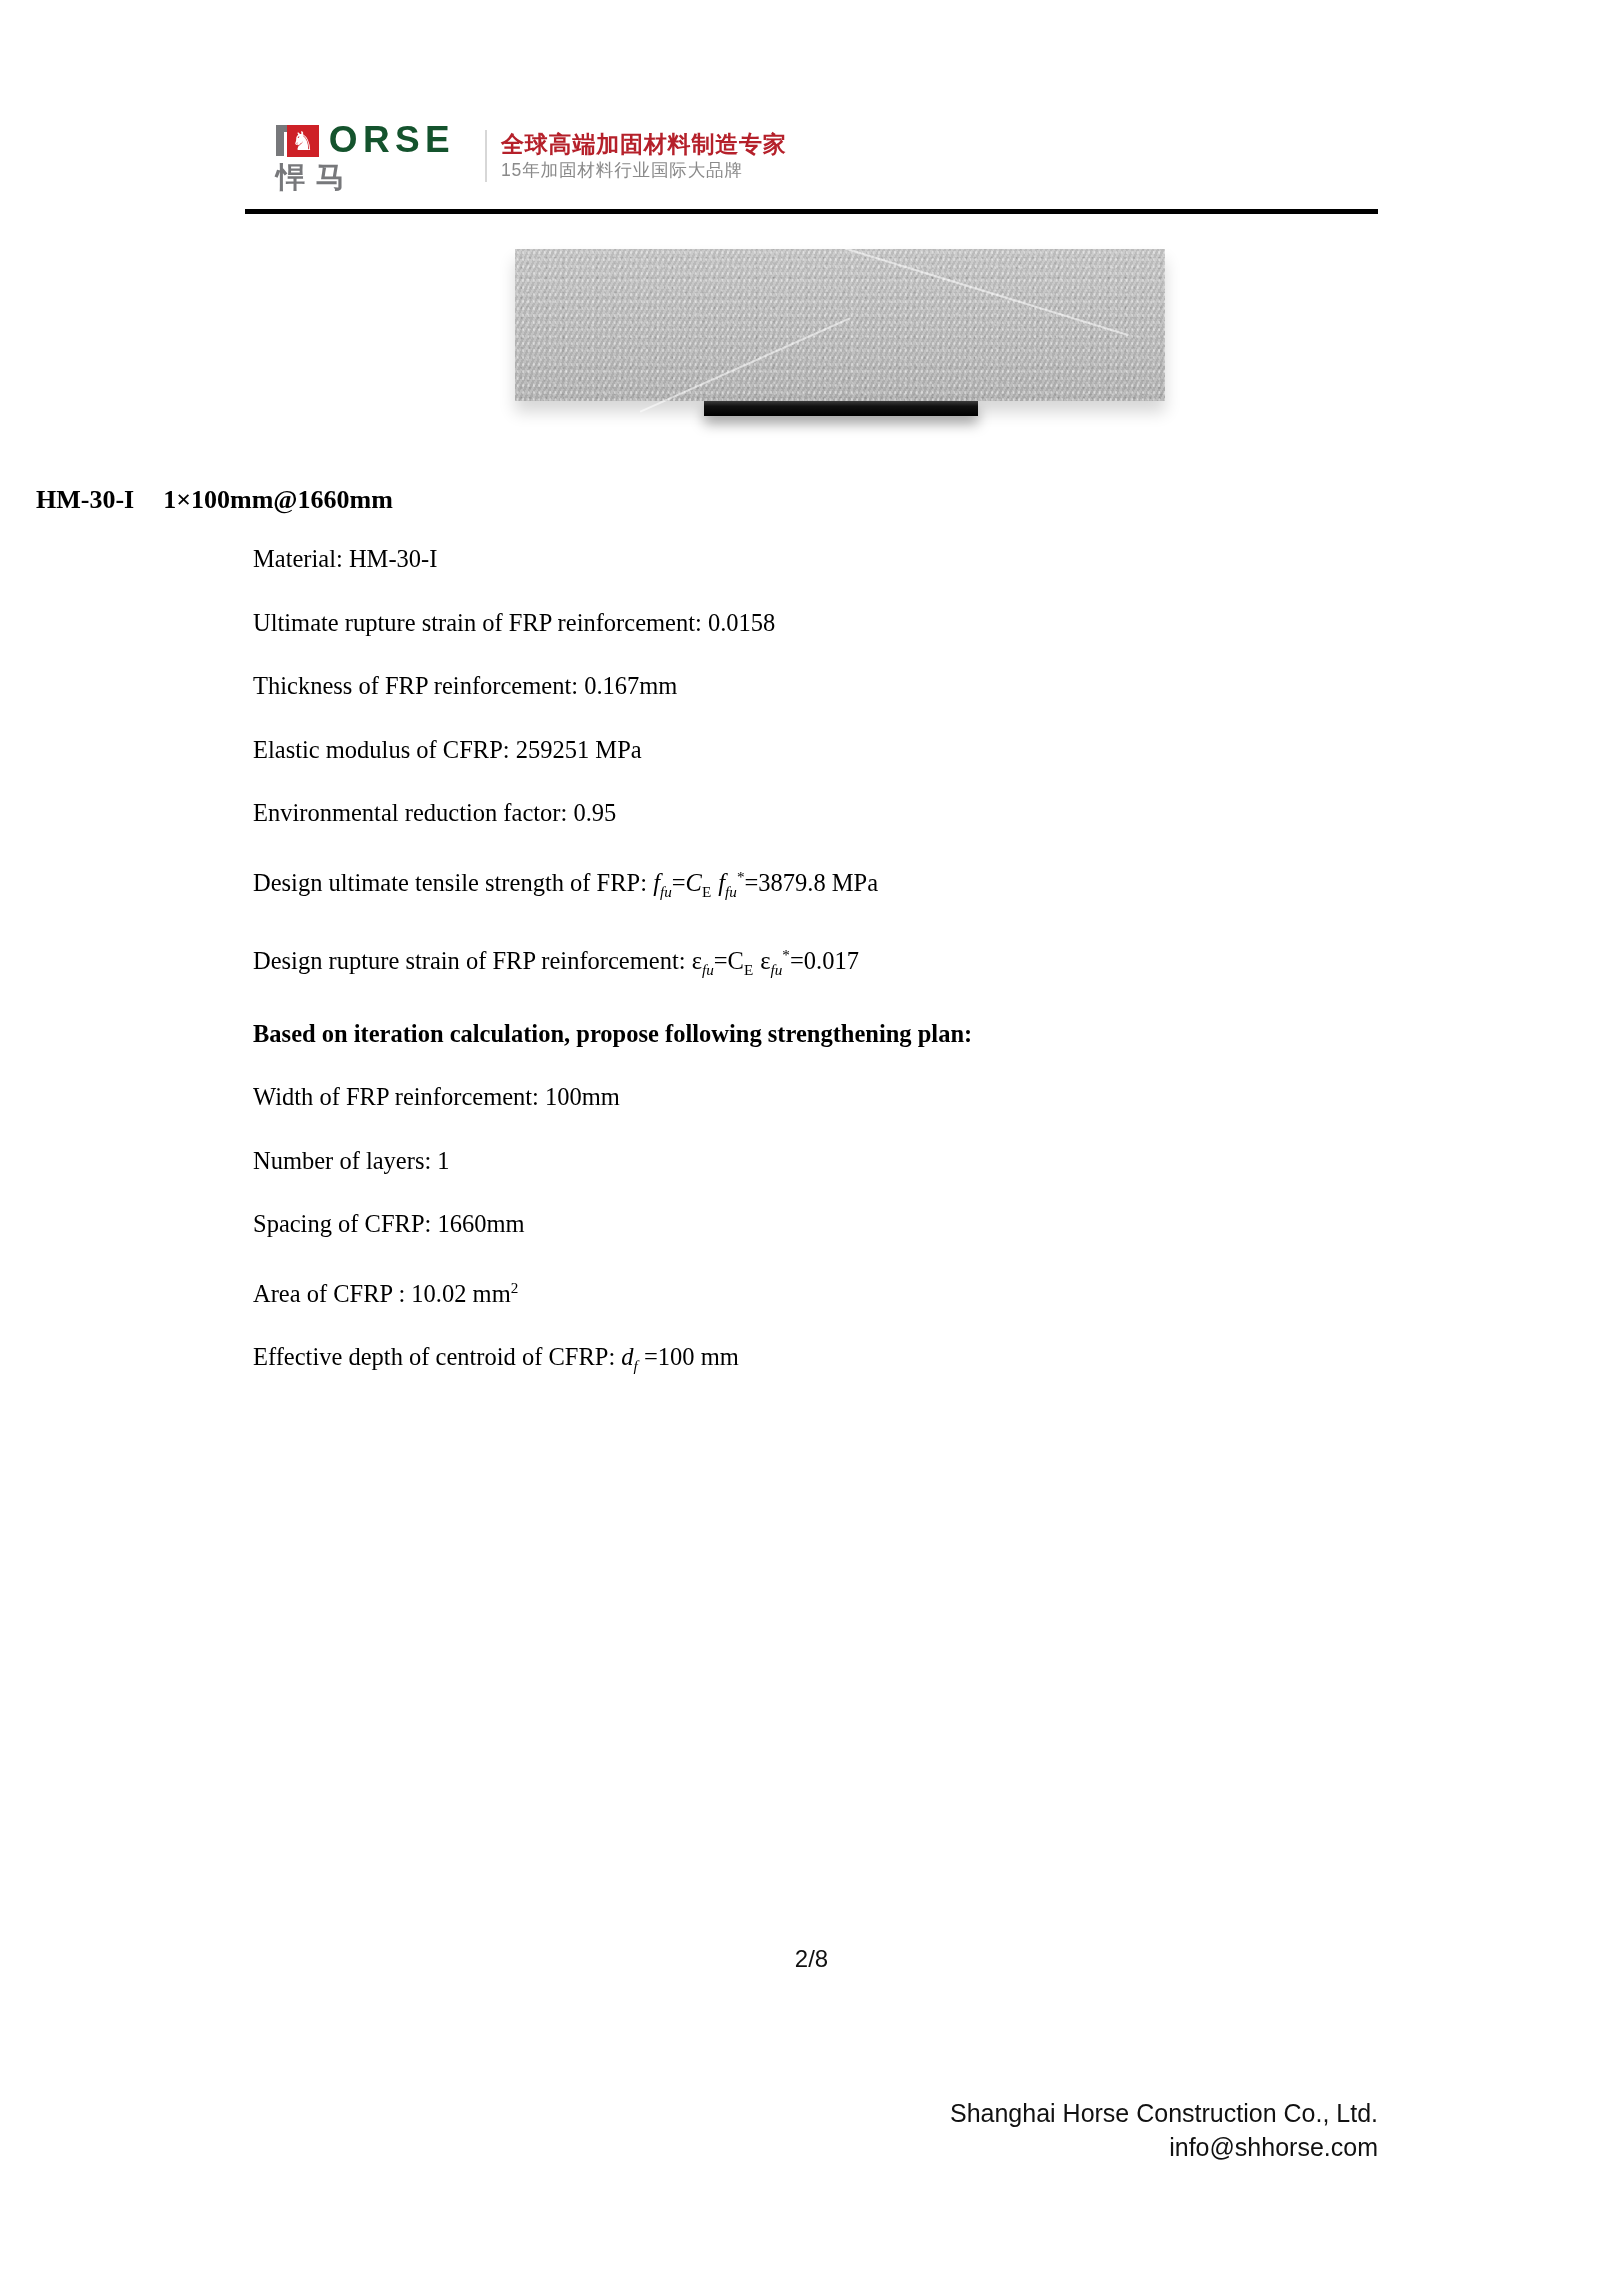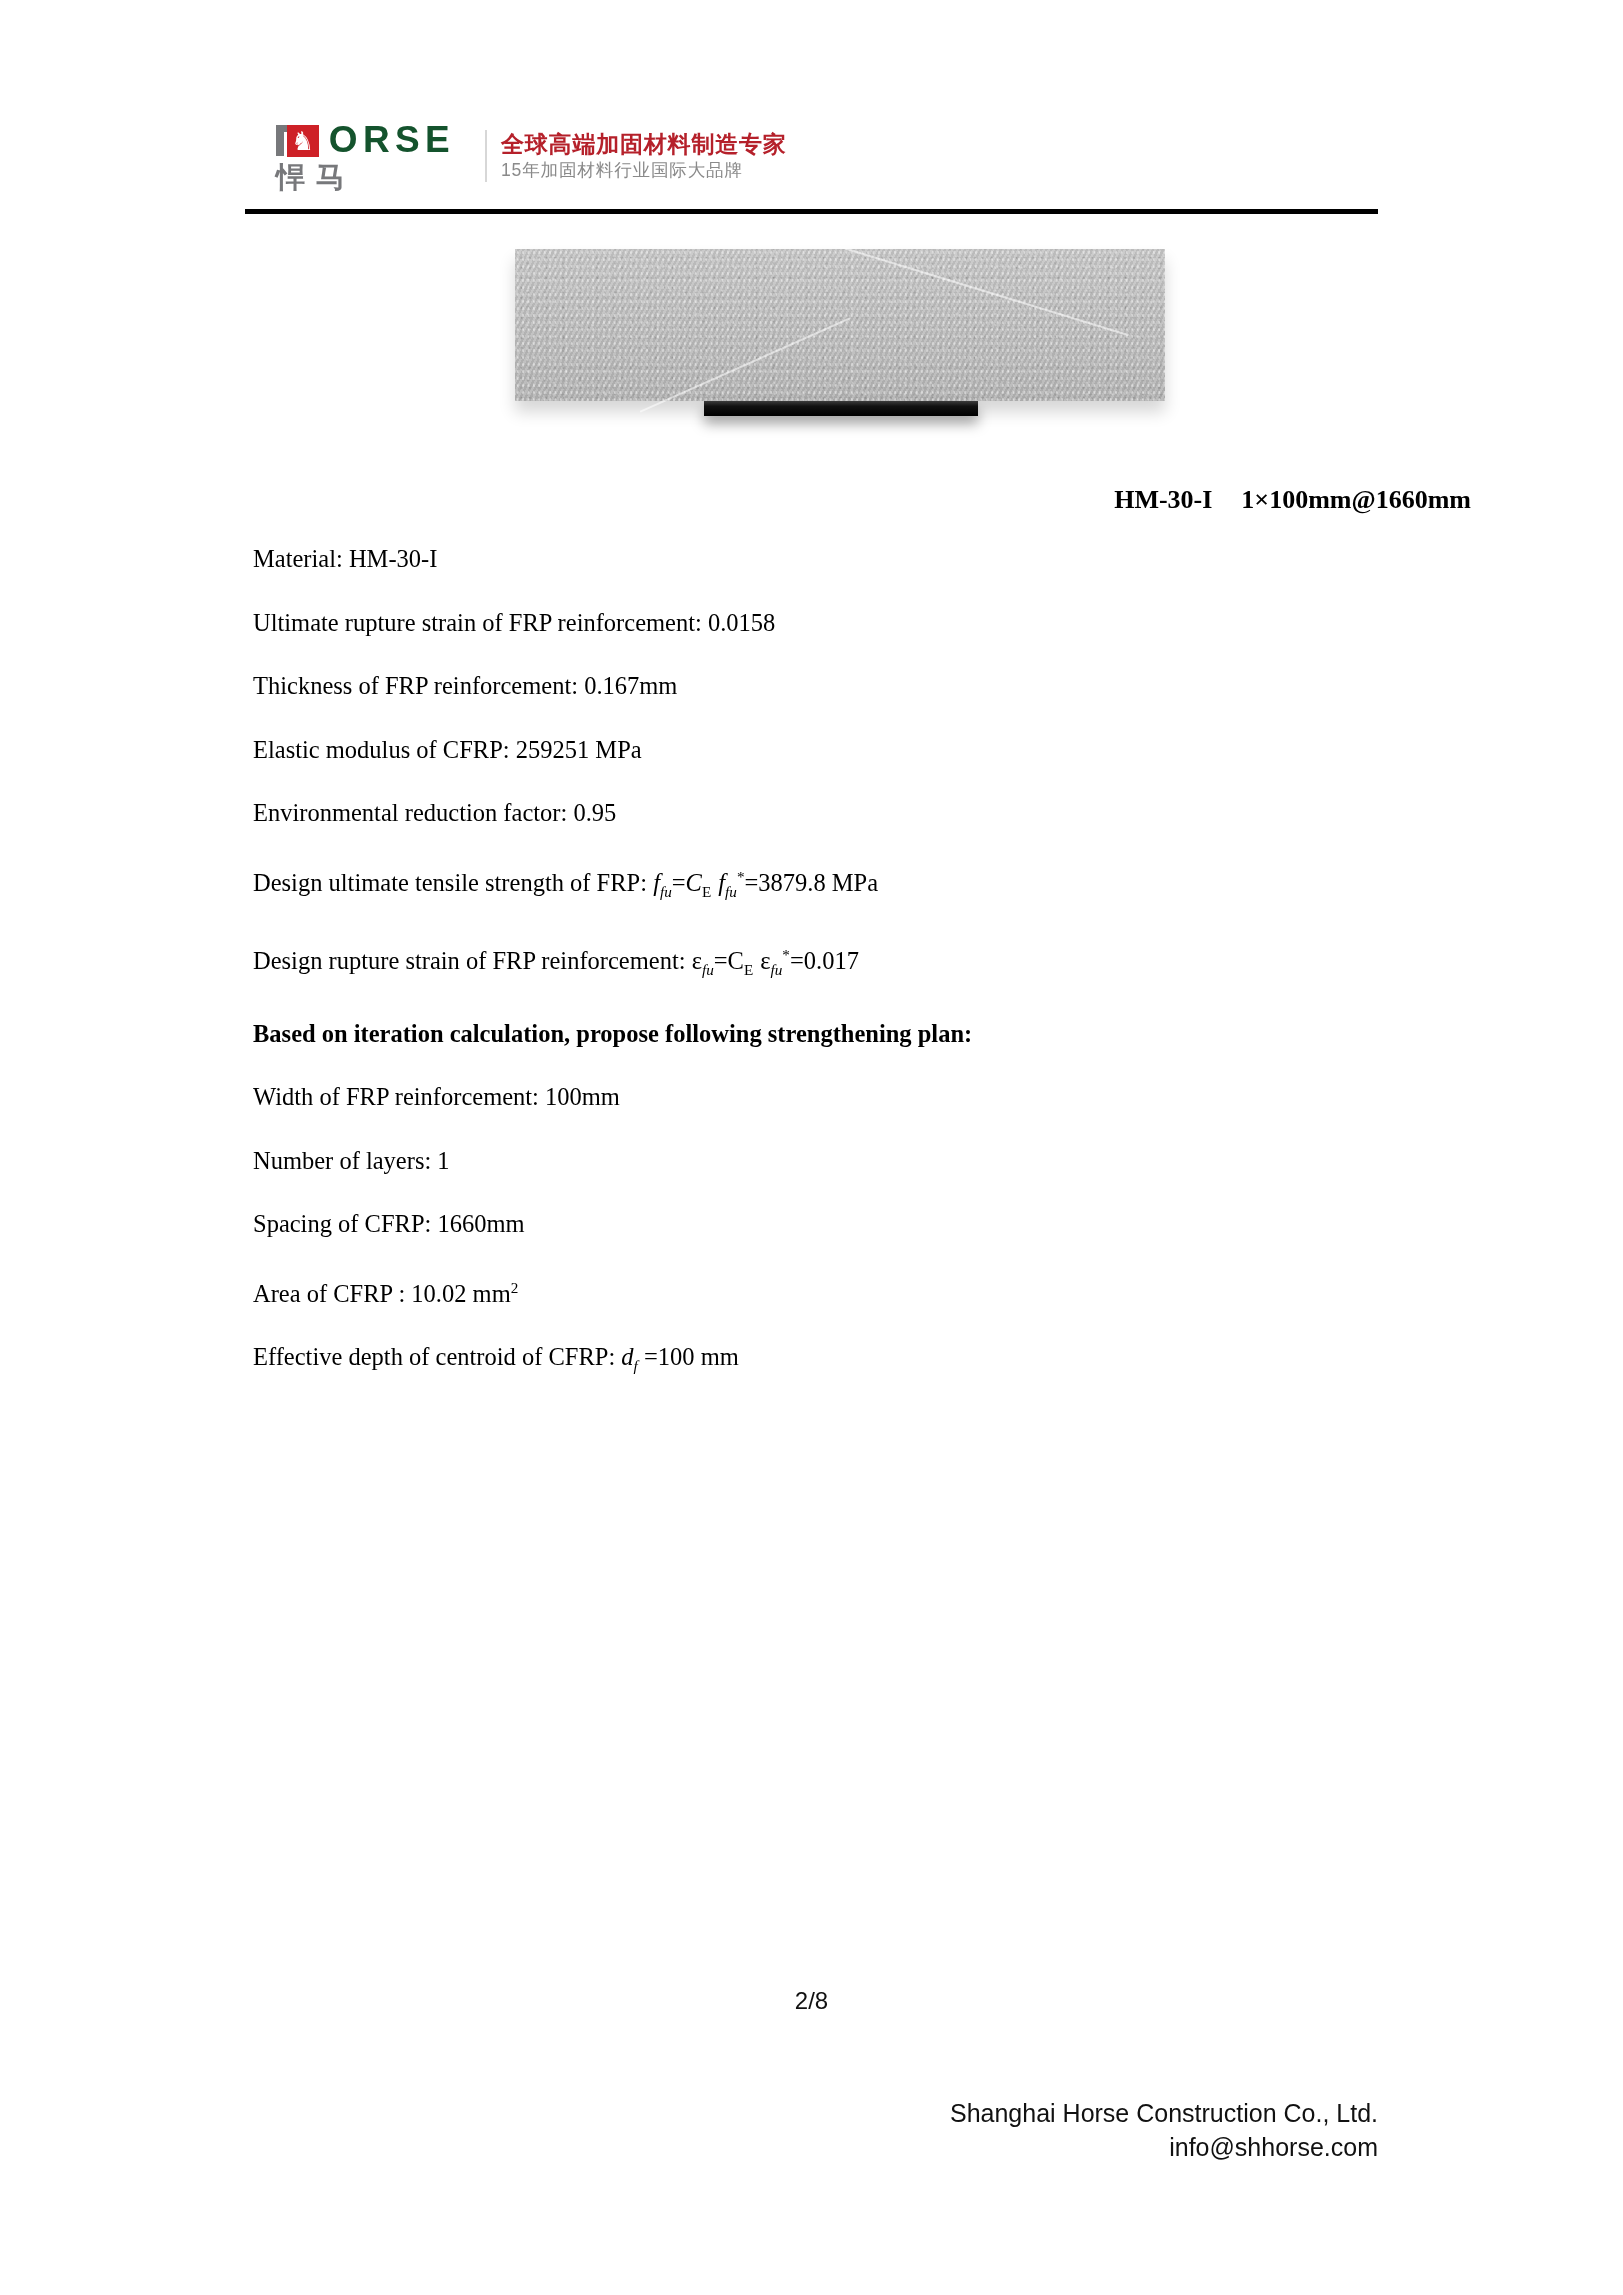--- a/index.html
+++ b/index.html
@@ -74,36 +74,36 @@
   .scratch1 { width:330px; left:291px; top:37px; transform:rotate(17deg); }
   .scratch2 { width:230px; left:115px; top:115px; transform:rotate(-24deg); }
   .frp-strip {
     position:absolute; left:704px; top:401px; width:274px; height:15.3px;
     background:linear-gradient(180deg,#3c3c3c 0%,#111 35%,#000 100%);
     box-shadow:0 7.7px 12.3px rgba(0,0,0,0.35);
   }
 
   
   .doc-title {
-    position:absolute; left:0; top:485px; width:1471px; text-align:right;
-    font-weight:700; font-size:26px;
+    position:absolute; left:0; top:485px; width:1471px; text-align:left;
+    font-weight:700; font-size:26px;padding-left:36px;
   }
   .doc-title .spec { margin-left:29px; }
   .body-text { position:absolute; left:253px; top:547px; width:1127px; }
   .body-text p { margin:0 0 39px 0; font-size:24.5px; line-height:24.5px; }
   .body-text p.bold { font-weight:700; }
   .mi { font-style:italic; }
   .body-text sub { font-size:0.62em; font-style:italic; }
   .body-text sub.up { font-style:normal; }
   .body-text sup { font-size:0.62em; }
   .gap-l { margin-left:7px; }
 
   
   .page-num {
-    position:absolute; left:0; top:1987px; width:1623px; text-align:center;
+    position:absolute; left:0; top:1945px; width:1623px; text-align:center;
     font-family:"Liberation Sans", sans-serif; font-size:24px; color:#111;
   }
   .footer-company, .footer-email {
     position:absolute; right:245px; width:920px; text-align:right;
     font-family:"Liberation Sans", sans-serif; font-size:25px; color:#111;
   }
   .footer-company { top:2099px; }
   .footer-email { top:2133px; }
 </style>
 </head>

